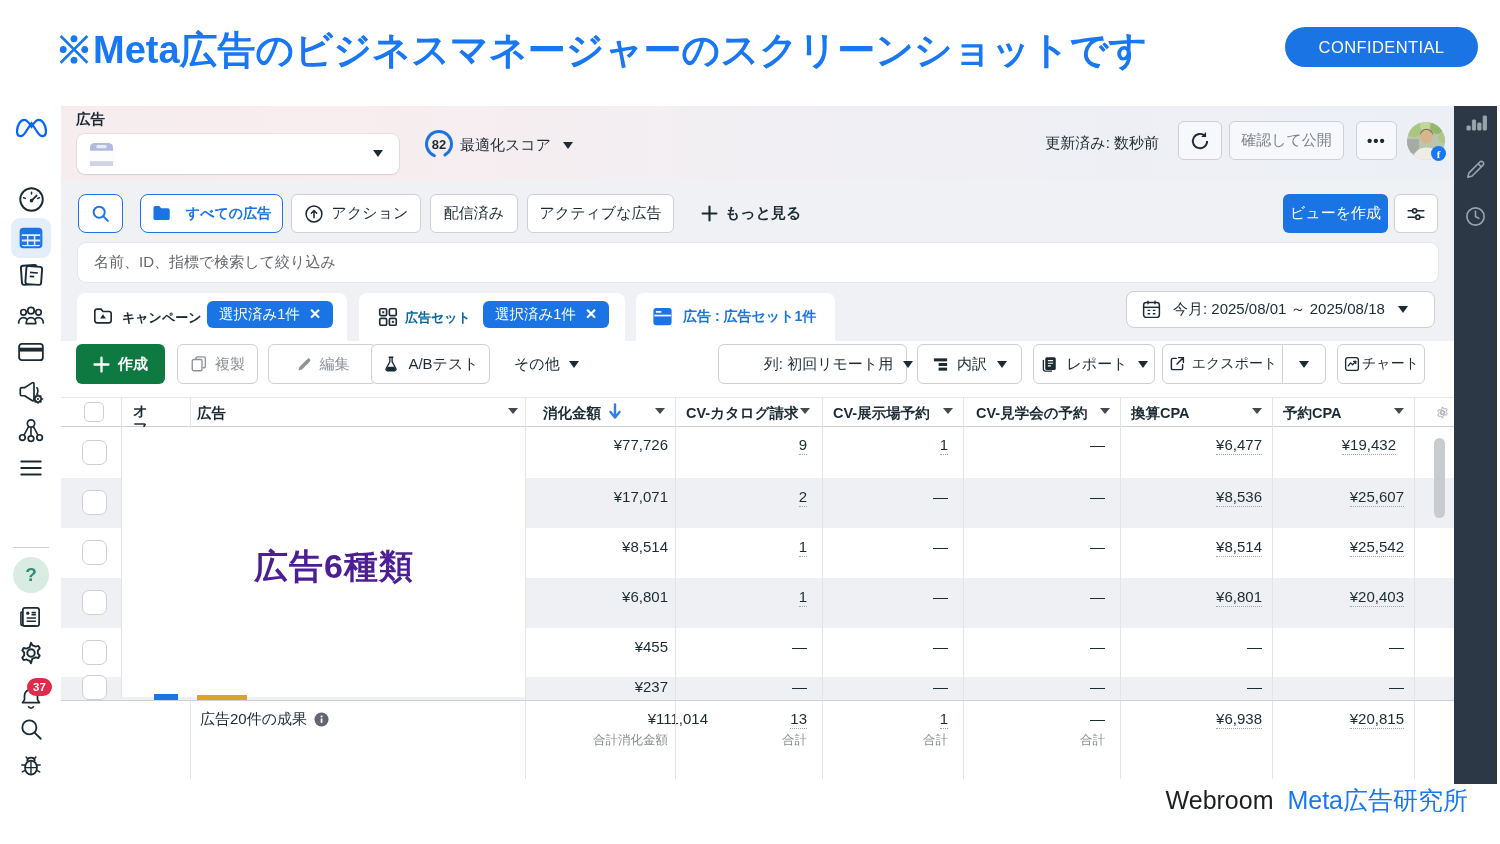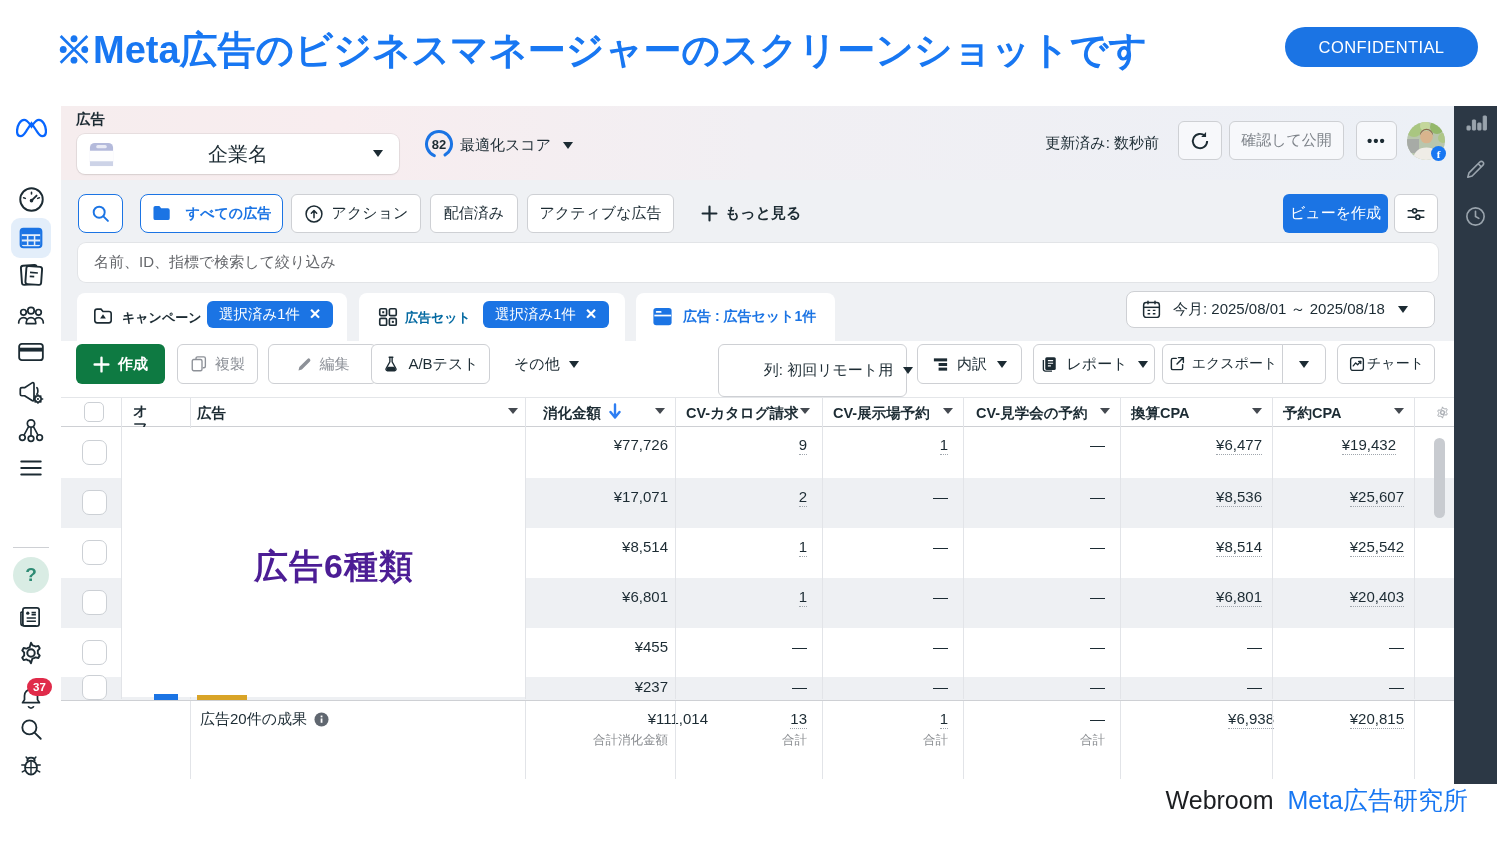--- a/index.html
+++ b/index.html
@@ -115,21 +115,20 @@
 <div id="app" class="abs">
 <div class="abs" style="left:0;top:0;width:1393px;height:74px;background:linear-gradient(90deg,#f6EDEE 0%,#f8edef 20%,#f1eff3 50%,#ecf0f6 100%);"></div>
 <div class="abs" style="left:15px;top:4px;font-size:14.5px;font-weight:700;color:#1c2b33;">広告</div>
 <div class="abs flex" style="left:16px;top:28px;width:322px;height:40px;background:#fff;border-radius:8px;box-shadow:0 0 0 1px rgba(0,0,0,.06),0 1px 2px rgba(0,0,0,.08);">
   <svg class="abs" style="left:11px;top:7px;" width="27" height="27" viewBox="0 0 28 28">
           <rect x="2" y="2" width="24" height="24" rx="5" fill="#b4badb"></rect>
           <path d="M2 10 h24 v11 a5 5 0 0 1-5 5 H7 a5 5 0 0 1-5-5 Z" fill="#fdfdfe"></path>
           <rect x="2" y="21" width="24" height="5" fill="#cdd3e7"></rect>
           <rect x="8.5" y="4.2" width="11" height="3.4" rx="1.7" fill="#e9ebf5"></rect>
         </svg>
-  <div style="width:100%;text-align:center;font-size:20px;color:#1c2b33;">企業名</div>
   <div class="caret abs" style="right:16px;top:16px;"></div>
 </div>
 <svg class="abs" style="left:363px;top:23px;" width="30" height="30" viewBox="0 0 30 30">
  <circle cx="15" cy="15" r="12.5" fill="none" stroke="#1b74e4" stroke-width="3" stroke-dasharray="67 11.5" stroke-dashoffset="0" stroke-linecap="round" transform="rotate(112 15 15)"></circle>
  <text x="15" y="20" text-anchor="middle" font-size="13" font-weight="bold" fill="#1c2b33" font-family="Liberation Sans">82</text>
 </svg>
 <div class="abs" style="left:399px;top:30px;font-size:15px;color:#1c2b33;">最適化スコア</div>
 <div class="caret abs" style="left:502px;top:36px;"></div>
 <div class="abs" style="left:940px;top:28px;width:158px;text-align:right;font-size:15px;color:#1c2b33;">更新済み: 数秒前</div>
 <div class="btn" style="left:1117px;top:15px;width:44px;height:39px;background:rgba(255,255,255,.55);">
@@ -265,21 +264,21 @@
  <svg width="18" height="18" viewBox="0 0 24 24">
           <path d="M9.5 3 h5 M10.5 3.5 v5.5 L5.5 18 a2 2 0 0 0 1.8 3 h9.4 a2 2 0 0 0 1.8-3 L13.5 9 V3.5" fill="none" stroke="#1c2b33" stroke-width="1.8" stroke-linecap="round"></path>
           <path d="M7.5 15.5 h9 L18 18.5 a1.5 1.5 0 0 1-1.4 2 H7.4 A1.5 1.5 0 0 1 6 18.5 Z" fill="#1c2b33"></path>
         </svg>
         <span>A/Bテスト</span>
 </div>
 <div class="abs flex" style="left:453px;top:238px;height:40px;font-size:15px;color:#1c2b33;gap:9px;">
         <span>その他</span>
         <div class="caret"></div>
       </div>
-<div class="btn" style="left:657px;top:238px;width:189px;height:53px;gap:8px;padding-left:44px;">
+<div class="btn" style="left:657px;top:238px;width:189px;height:40px;gap:8px;padding-left:44px;">
  <svg width="17" height="17" viewBox="0 0 18 18">
           <g fill="#1c2b33">
             <rect x="2" y="2.5" width="3.4" height="13"></rect>
             <rect x="7.3" y="2.5" width="3.4" height="13"></rect>
             <rect x="12.6" y="2.5" width="3.4" height="13"></rect>
           </g>
         </svg>
  <span>列: 初回リモート用</span>
         <div class="caret" style="margin-left:2px;"></div>
 </div>
@@ -306,21 +305,21 @@
 <div class="btn" style="left:1101px;top:238px;width:121px;height:40px;border-radius:6px 0 0 6px;gap:6px;font-size:14px;">
  <svg width="18" height="18" viewBox="0 0 24 24">
           <path d="M11 4.5 H6.5 a2 2 0 0 0-2 2 v11 a2 2 0 0 0 2 2 h11 a2 2 0 0 0 2-2 V13" fill="none" stroke="#1c2b33" stroke-width="1.9" stroke-linecap="round"></path>
           <path d="M14 3.5 h6.5 V10 M20 4 l-8 8" fill="none" stroke="#1c2b33" stroke-width="1.9" stroke-linecap="round"></path>
         </svg>
  <span>エクスポート</span>
 </div>
 <div class="btn" style="left:1221px;top:238px;width:44px;height:40px;border-radius:0 6px 6px 0;">
         <div class="caret"></div>
       </div>
-<div class="btn" style="left:1276px;top:238px;width:98px;height:40px;gap:1px;">
+<div class="btn" style="left:1276px;top:238px;width:88px;height:40px;gap:1px;">
  <svg width="18" height="18" viewBox="0 0 24 24">
           <rect x="3.5" y="3.5" width="17" height="17" rx="3" fill="none" stroke="#1c2b33" stroke-width="1.8"></rect>
           <path d="M7 14.5 l3.2-4 2.6 2.4 L17 8.5" fill="none" stroke="#1c2b33" stroke-width="1.8" stroke-linecap="round" stroke-linejoin="round"></path>
           <path d="M17 8.5 h-2.8 M17 8.5 v2.8" stroke="#1c2b33" stroke-width="1.8" stroke-linecap="round"></path>
         </svg>
  <span style="font-size:14px;">チャート</span>
 </div>
 <div class="abs" style="left:0;top:291px;width:1393px;height:387px;background:#fff;"></div>
 <div class="abs" style="left:0;top:291px;width:1393px;height:30px;background:#fff;border-top:1px solid #e4e6e9;border-bottom:1px solid #ced0d4;"></div>
 <div class="cbx" style="top:296px;width:20px;height:20px;left:23px;border-radius:5px;"></div>
@@ -417,21 +416,21 @@
         </svg>
       </div>
 <div class="num" style="right:746px;top:604px;">¥111,014</div>
 <div class="abs" style="right:786px;top:626px;font-size:12.5px;color:#8a8d91;">合計消化金額</div>
 <div class="num und" style="right:647px;top:604px;">13</div>
 <div class="abs" style="right:647px;top:626px;font-size:12.5px;color:#8a8d91;">合計</div>
 <div class="num und" style="right:506px;top:604px;">1</div>
 <div class="abs" style="right:506px;top:626px;font-size:12.5px;color:#8a8d91;">合計</div>
 <div class="num" style="right:349px;top:604px;">—</div>
 <div class="abs" style="right:349px;top:626px;font-size:12.5px;color:#8a8d91;">合計</div>
-<div class="num und" style="right:180px;top:604px;text-align:right;">¥6,938</div>
+<div class="num und" style="right:192px;top:604px;text-align:right;">¥6,938</div>
 <div class="num und" style="right:50px;top:604px;">¥20,815</div>
 <div class="vline" style="left:129px;top:594.5px;height:78.5px;"></div>
 <div class="vline" style="left:464px;top:594.5px;height:78.5px;"></div>
 <div class="vline" style="left:614px;top:594.5px;height:78.5px;"></div>
 <div class="vline" style="left:761px;top:594.5px;height:78.5px;"></div>
 <div class="vline" style="left:902px;top:594.5px;height:78.5px;"></div>
 <div class="vline" style="left:1059px;top:594.5px;height:78.5px;"></div>
 <div class="vline" style="left:1211px;top:594.5px;height:78.5px;"></div>
 <div class="vline" style="left:1353px;top:594.5px;height:78.5px;"></div>
 <div class="abs" style="left:1373px;top:332px;width:11px;height:80px;background:#c8cbd0;border-radius:6px;"></div>

